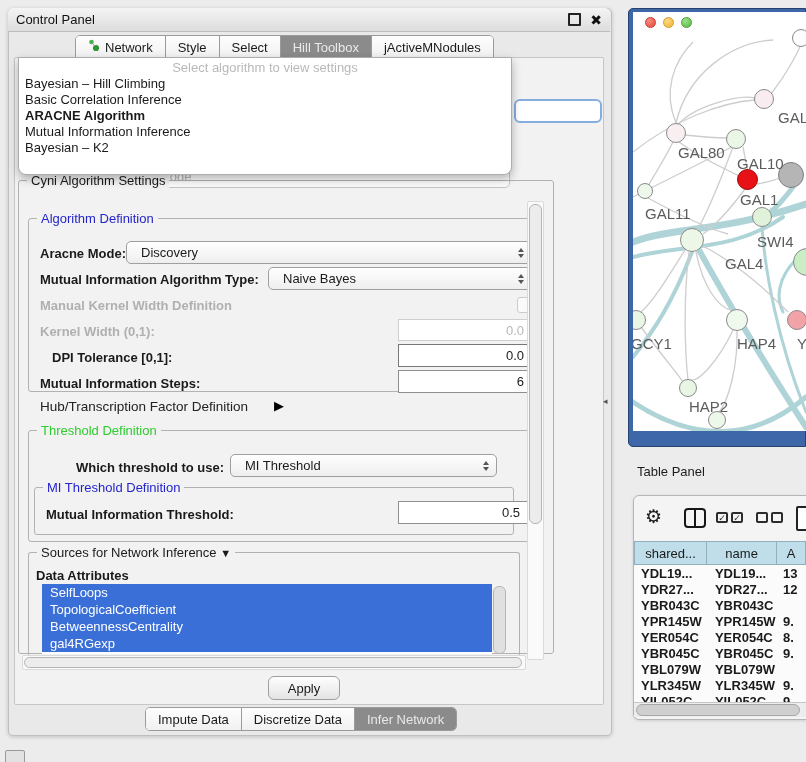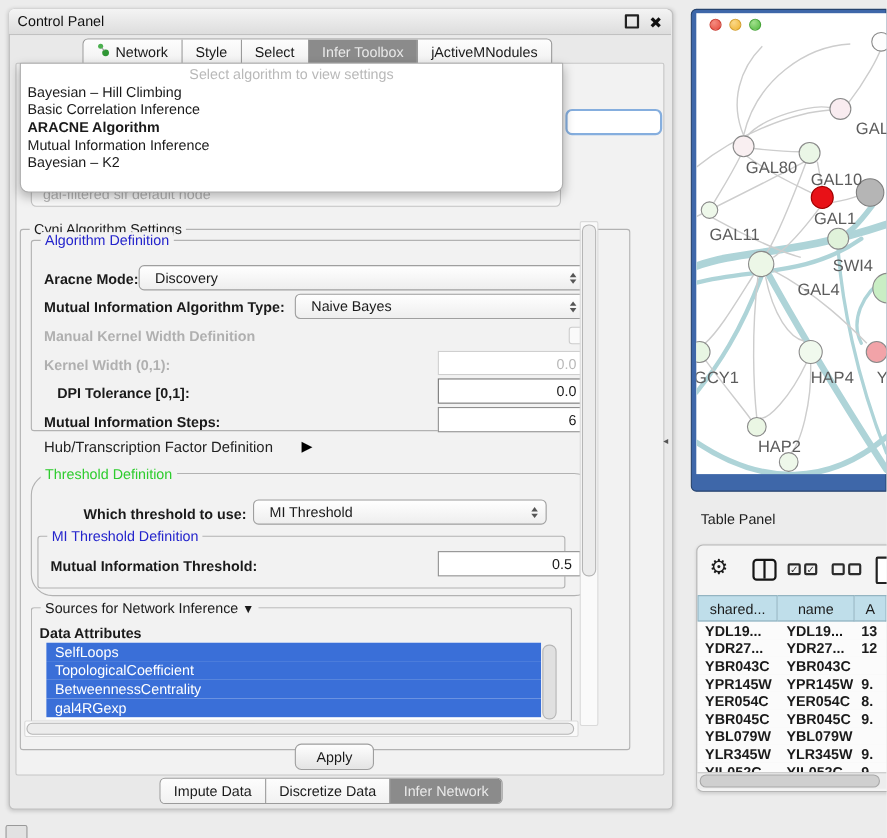--- a/index.html
+++ b/index.html
@@ -102,21 +102,21 @@
     </span>
     <span>Network</span>
   </div>
   <div class="tab">
       <span>Style</span>
     </div>
   <div class="tab">
       <span>Select</span>
     </div>
   <div class="tab sel">
-      <span>Infer Toolbox</span>
+      <span>Hill Toolbox</span>
     </div>
   <div class="tab">
       <span>jActiveMNodules</span>
     </div>
 </div>
 
 <div class="a cpanel"></div>
 
 <div class="a ghost" style="left:30px;top:78px;">Inference Algorithm</div>
 <div class="a" style="left:28px;top:166px;width:482px;height:22px;border:1px solid #c4c4c4;border-radius:5px;background:#fafafa;color:#b4b4b4;line-height:20px;padding-left:10px;box-sizing:border-box;white-space:nowrap;overflow:hidden;">
@@ -127,21 +127,21 @@
 
 <div class="a popup">
   <div class="ph">Select algorithm to view settings</div>
   <div class="it">Bayesian – Hill Climbing</div>
   <div class="it">Basic Correlation Inference</div>
   <div class="it bold">ARACNE Algorithm</div>
   <div class="it">Mutual Information Inference</div>
   <div class="it">Bayesian – K2</div>
 </div>
 
-<div class="grp" style="left:18px;top:208px;width:534px;height:472px;padding-left:19px;">
+<div class="grp" style="left:18px;top:180px;width:534px;height:472px;">
   <span class="gt">Cyni Algorithm Settings</span>
 </div>
 
 <div class="grp" style="left:28px;top:218px;width:512px;height:172px;">
   <span class="gt blue">Algorithm Definition</span>
 </div>
 
 <div class="lbl" style="left:40px;top:246px;">Aracne Mode:</div>
 <div class="combo" style="left:126px;top:241px;width:406px;height:23px;">
   <span class="val">Discovery</span>
@@ -174,21 +174,21 @@
 </div>
 
 <div class="lbl" style="left:40px;top:376px;">Mutual Information Steps:</div>
 <div class="tfield" style="left:398px;top:370px;width:134px;height:23px;">
   <span>6</span>
 </div>
 
 <div class="lbl norm" style="left:40px;top:399px;font-size:13.5px;">Hub/Transcription Factor Definition</div>
 <div class="a" style="left:274px;top:398px;font-size:13px;color:#000;">▶</div>
 
-<div class="grp" style="left:28px;top:430px;width:512px;height:110px;border-radius:20px;">
+<div class="grp" style="left:28px;top:430px;width:512px;height:110px;">
   <span class="gt green">Threshold Definition</span>
 </div>
 <div class="lbl" style="left:76px;top:460px;">Which threshold to use:</div>
 <div class="combo" style="left:230px;top:454px;width:267px;height:23px;">
   <span class="val">MI Threshold</span>
   <span class="stepper">
       <span class="st-up"></span>
       <span class="st-dn"></span>
     </span>
 </div>

